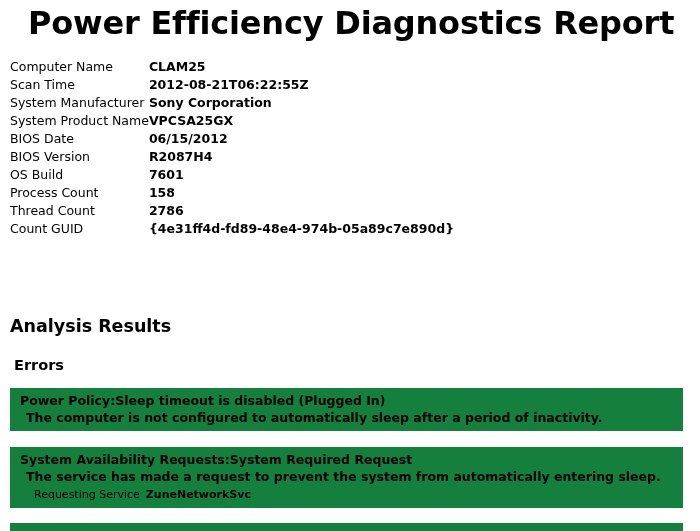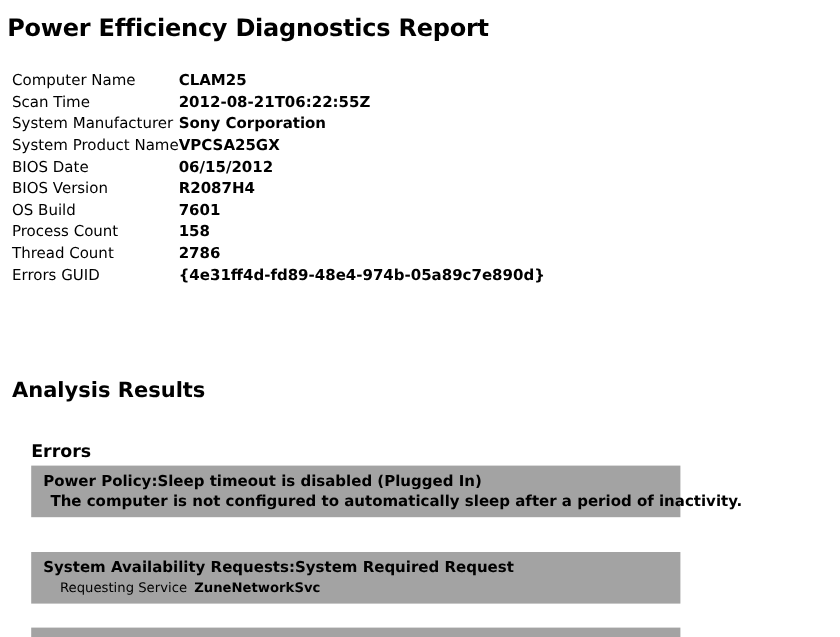--- a/index.html
+++ b/index.html
@@ -23,23 +23,23 @@
     height: 531px;
     overflow: hidden;
     box-sizing: border-box;
   }
 
   
   .report-title {
     margin: 0;
     padding: 0;
     position: absolute;
-    left: 6px;
+    left: 28px;
     top: 8px;
-    font-size: 20px;
+    font-size: 32px;
     font-weight: bold;
     letter-spacing: -0.2px;
     line-height: 30px;
     white-space: nowrap;
   }
 
   
   .info-table {
     position: absolute;
     left: 10px;
@@ -81,36 +81,35 @@
     margin: 0;
     font-size: 17.5px;
     font-weight: bold;
     line-height: 22px;
     white-space: nowrap;
   }
   .heading-errors {
     position: absolute;
     left: 10px;
     top: 352px;
-    margin: 16px;
+    margin: 4px;
     font-size: 14.5px;
     font-weight: bold;
     line-height: 19px;
     white-space: nowrap;
   }
 
   
   .error-panel {
     position: absolute;
     left: 10px;
-    width: 541px;
+    width: 673px;
     box-sizing: border-box;
-    background: #a3a3a3;
+    background: #15803d;
     padding: 4px 0 4px 10px;
-    margin-left: 16px;
   }
   .error-title {
     font-size: 12.5px;
     font-weight: bold;
     line-height: 17px;
     white-space: nowrap;
   }
   .error-desc {
     font-size: 12.5px;
     font-weight: bold;
@@ -121,21 +120,21 @@
   .error-detail {
     font-size: 11px;
     line-height: 18px;
     padding-left: 14px;
     white-space: nowrap;
   }
   .error-detail .detail-label { font-weight: normal; }
   .error-detail .detail-value { font-weight: bold; padding-left: 6px; }
 
   #panel-1 { top: 388px; }
-  #panel-2 { top: 460px; }
+  #panel-2 { top: 447px; }
   #panel-3 { top: 523px; height: 16px; padding: 0; }
 </style>
 </head>
 <body>
 
 <div id="page">
 
   <h1 class="report-title">Power Efficiency Diagnostics Report</h1>
 
   <table class="info-table">
@@ -170,41 +169,42 @@
       </tr>
       <tr>
         <td class="info-label">Process Count</td>
         <td class="info-value">158</td>
       </tr>
       <tr>
         <td class="info-label">Thread Count</td>
         <td class="info-value">2786</td>
       </tr>
       <tr>
-        <td class="info-label">Errors GUID</td>
+        <td class="info-label">Count GUID</td>
         <td class="info-value">{4e31ff4d-fd89-48e4-974b-05a89c7e890d}</td>
       </tr>
       <tr>
         <td class="spacer-cell"></td>
         <td class="spacer-cell" style="width:auto"></td>
       </tr>
     </tbody>
   </table>
 
   <h2 class="heading-analysis">Analysis Results</h2>
 
   <h3 class="heading-errors">Errors</h3>
 
   <div class="error-panel" id="panel-1">
     <div class="error-title">Power Policy:Sleep timeout is disabled (Plugged In)</div>
     <div class="error-desc">The computer is not configured to automatically sleep after a period of inactivity.</div>
   </div>
 
   <div class="error-panel" id="panel-2">
     <div class="error-title">System Availability Requests:System Required Request</div>
+    <div class="error-desc">The service has made a request to prevent the system from automatically entering sleep.</div>
     <div class="error-detail">
       <span class="detail-label">Requesting Service</span><span class="detail-value">ZuneNetworkSvc</span>
     </div>
   </div>
 
   <div class="error-panel" id="panel-3"></div>
 
 </div>
 
 </body></html>

